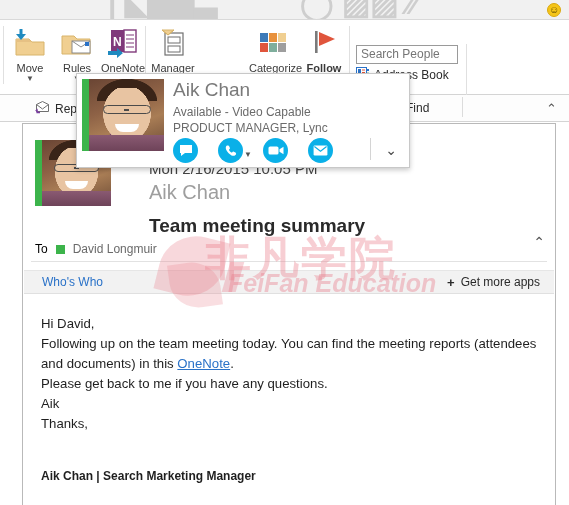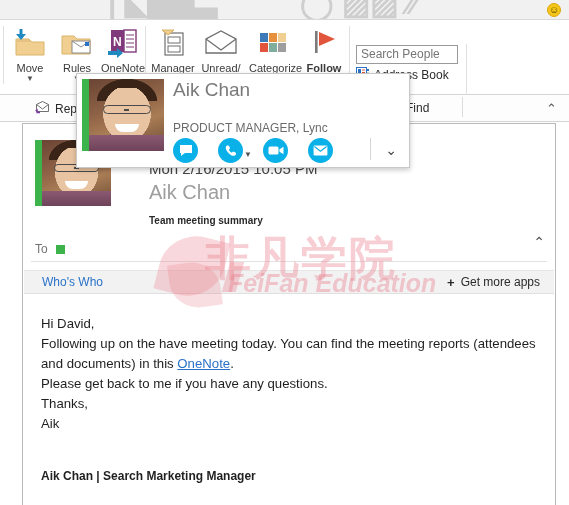--- a/index.html
+++ b/index.html
@@ -106,23 +106,23 @@
   .glassbar { position:absolute; left:47%; top:41%; width:6%; height:2px; background:#4a4a4a; }
   .smile { position:absolute; left:34%; top:62%; width:32%; height:12%;
           background:#fff; border-radius: 0 0 14px 14px; }
   .shirt { position:absolute; left:0; bottom:0; width:100%; height:22%;
           background: linear-gradient(180deg,#8a5a72,#6e4359); }
 
   .cursor { position: absolute; left: 74px; top: 22px; width: 12px; height: 18px; z-index: 6; }
 
   .hdrdate { position: absolute; left: 126px; top: 36px; font-size: 15px; color: #444; }
   .hdrfrom { position: absolute; left: 126px; top: 57px; font-size: 20px; color: #9e9e9e; }
-  .hdrsubj { position: absolute; left: 126px; top: 91px; font-size: 10px; font-weight: bold; color: #2a2a2a; }
+  .hdrsubj { position: absolute; left: 126px; top: 91px; font-size: 19px; font-weight: bold; color: #2a2a2a; }
   .hdrto    { position: absolute; left: 12px; top: 118px; display:flex; align-items:center; gap:8px; font-size:12px; color:#3b3b3b; }
-  .tolabel  { color:#737373; }
+  .tolabel  { color:#000000; }
   .pres-sq  { width: 9px; height: 9px; background: #3cb44b; display:inline-block; }
   .toname   { color:#6a6a6a; }
   .hdrchev  { position:absolute; right: 10px; top: 110px; color:#555; font-size:14px; }
   .hdrline  { position:absolute; left: 8px; right: 8px; top: 137px; height:1px; background:#e2e2e2; }
 
   
   .appsbar {
     position: absolute; left: 1px; right: 1px; top: 146px; height: 24px;
     background: #f2f2f2; display: flex; align-items: center;
     border-top: 1px solid #e6e6e6; border-bottom: 1px solid #e0e0e0;
@@ -236,29 +236,20 @@
           <rect x="10" y="6" width="18" height="22" fill="#ffffff" stroke="#6f6f6f" stroke-width="1.2"></rect>
           <rect x="13" y="10" width="12" height="6" fill="#ffffff" stroke="#6f6f6f" stroke-width="1"></rect>
           <rect x="13" y="19" width="12" height="6" fill="#ffffff" stroke="#6f6f6f" stroke-width="1"></rect>
           <path d="M7 3h12l-6 5z" fill="#f0cf91" stroke="#d8b46a" stroke-width="1"></path>
           <path d="M7 3l6 5 6-5" fill="none" stroke="#d8b46a" stroke-width="1"></path>
         </svg>
       </div>
       <span class="lbl">Manager</span>
     </div>
 
-    <div class="rbtn" style="left:197px;">
-      <div class="ico">
-        <svg width="40" height="32" viewBox="0 0 40 32">
-          <path d="M5 26V12l15-8 15 8v14z" fill="#ffffff" stroke="#6f6f6f" stroke-width="1.3"></path>
-          <path d="M5 12l15 11 15-11" fill="#ffffff" stroke="#6f6f6f" stroke-width="1.3"></path>
-        </svg>
-      </div>
-      <span class="lbl">Unread/</span>
-    </div>
 
     <div class="rbtn" style="left:249px;">
       <div class="ico">
         <svg width="36" height="32" viewBox="0 0 36 32">
           <rect x="5" y="6" width="8" height="9" fill="#3d7ab8"></rect>
           <rect x="14" y="6" width="8" height="9" fill="#e8913c"></rect>
           <rect x="23" y="6" width="8" height="9" fill="#f0cf91"></rect>
           <rect x="5" y="16" width="8" height="9" fill="#e0553c"></rect>
           <rect x="14" y="16" width="8" height="9" fill="#7fae9c"></rect>
           <rect x="23" y="16" width="8" height="9" fill="#9e9e9e"></rect>
@@ -337,41 +328,42 @@
           <path d="M1 1l9 8.5H5.8L8 15.5l-2 0.9L3.8 10.3 1 12.8z" fill="#ffffff" stroke="#2a2a2a" stroke-width="1"></path>
         </svg>
       </div>
 
       <div class="hdrdate">Mon 2/16/2015 10:05 PM</div>
       <div class="hdrfrom">Aik Chan</div>
       <div class="hdrsubj">Team meeting summary</div>
       <div class="hdrto">
         <span class="tolabel">To</span>
         <span class="pres-sq"></span>
+        <span class="toname">David Longmuir</span>
       </div>
       <div class="hdrchev">⌃</div>
       <div class="hdrline"></div>
     </div>
 
     <div class="appsbar">
       <div class="appslink">Who's Who</div>
       <div class="appsmore">
         <span class="plus">+</span>
         <span>Get more apps</span>
       </div>
     </div>
 
     <div class="bodytext">
       <div>Hi David,</div>
       <div>
-        <span>Following up on the have meeting today. You can find the meeting reports (attendees and documents) in this </span><a href="#">OneNote</a><span>.</span>
+        <span>Following up on the team meeting today. You can find the meeting reports (attendees and documents) in this </span><a href="#">OneNote</a><span>.</span>
       </div>
       <div>Please get back to me if you have any questions.</div>
+      <div>Aik</div>
       <div>Thanks,</div>
-      <div>Aik</div>
     </div>
 
     <div class="sig">Aik Chan | Search Marketing Manager</div>
   </div>
 
   <div class="wm">
     <div class="wm-leaf"></div>
     <div class="wm-leaf2"></div>
     <div class="wm-tick"></div>
     <div class="wm-cn">非凡学院</div>
@@ -384,20 +376,21 @@
       <div class="photo">
         <div class="hair"></div>
           <div class="face"></div>
         <div class="glasses"></div>
           <div class="glassbar"></div>
         <div class="smile"></div>
           <div class="shirt"></div>
       </div>
     </div>
     <div class="cardname">Aik Chan</div>
+    <div class="cardstat">Available - Video Capable</div>
     <div class="cardrole">PRODUCT MANAGER, Lync</div>
 
     <div class="cardicons">
       <div class="cico">
         <svg width="14" height="13" viewBox="0 0 14 13">
           <path d="M1 1h12v8H6l-4 3V9H1z" fill="#ffffff"></path>
         </svg>
       </div>
       <div class="cico">
         <svg width="14" height="14" viewBox="0 0 14 14">

